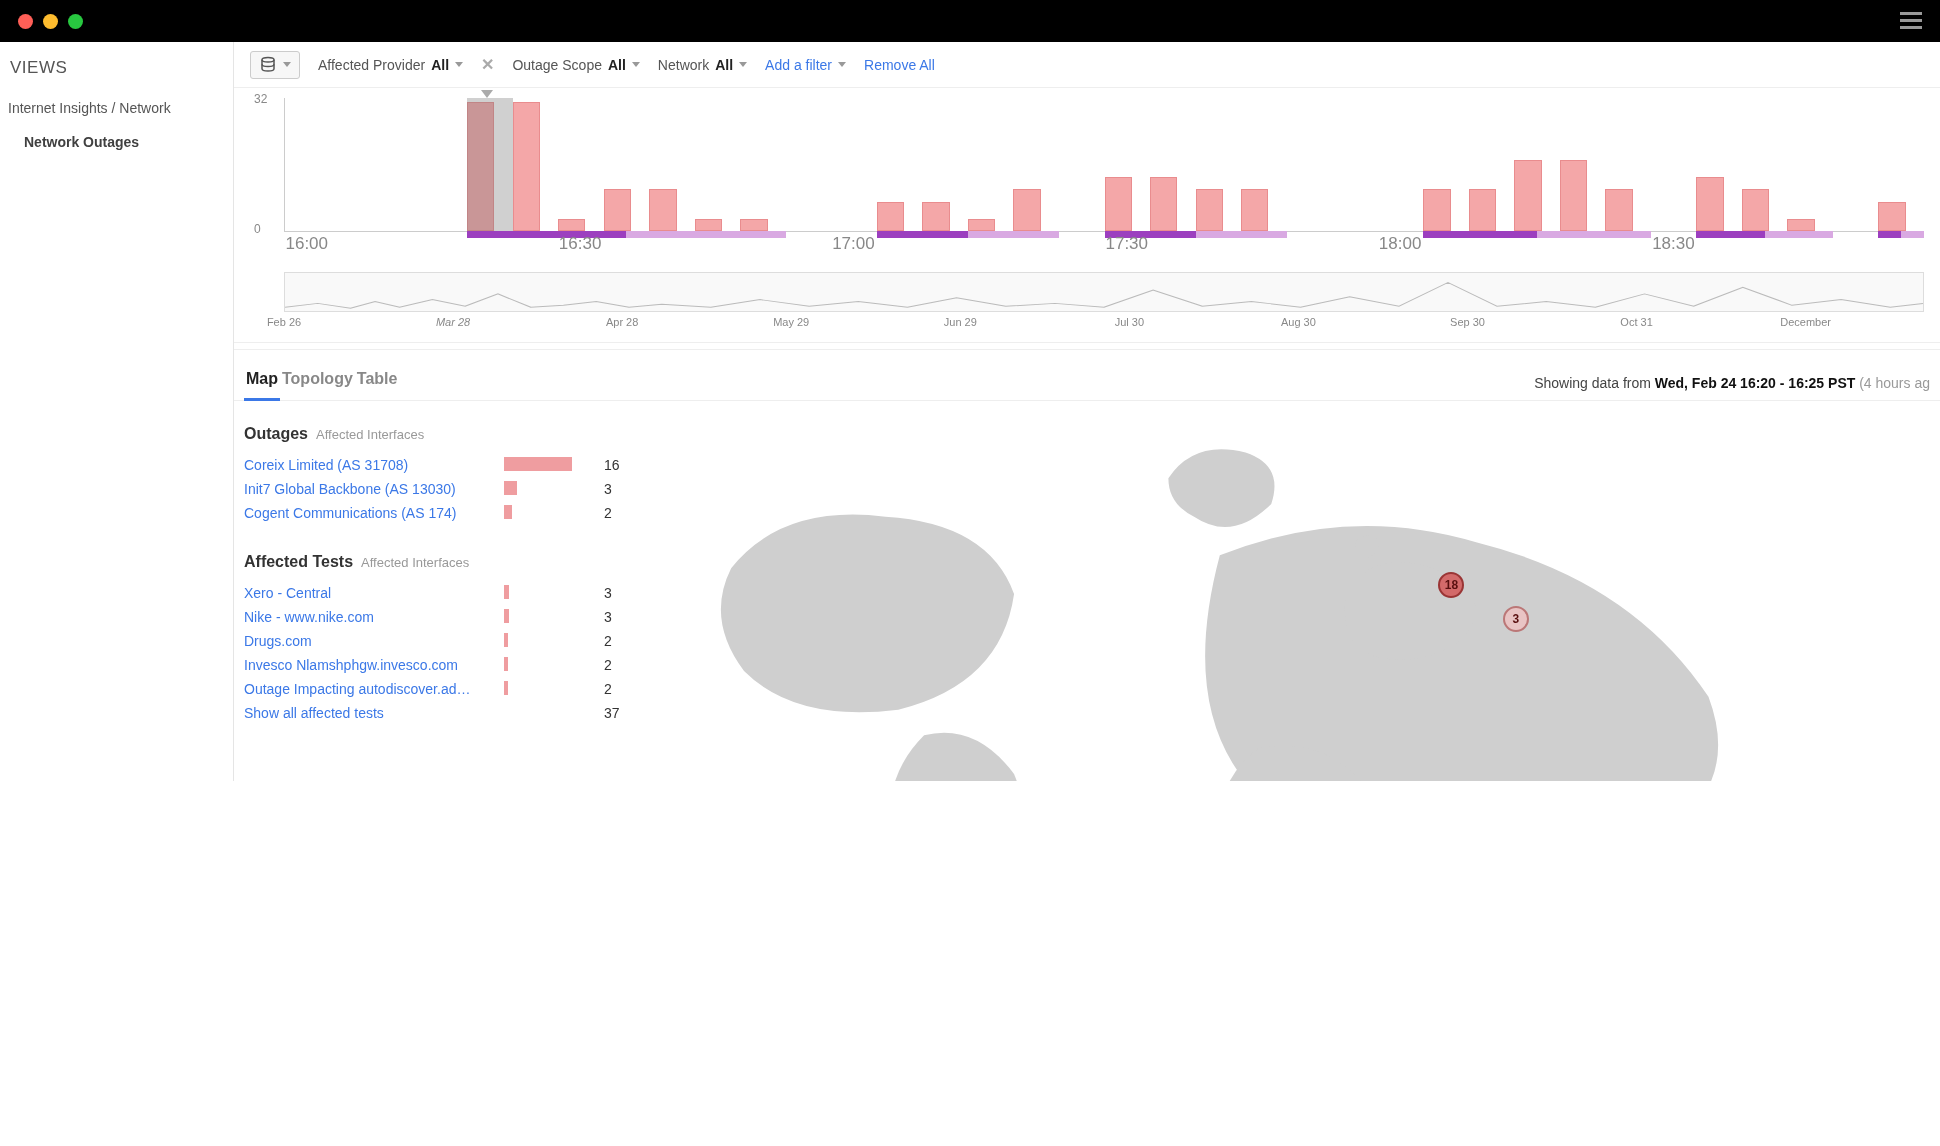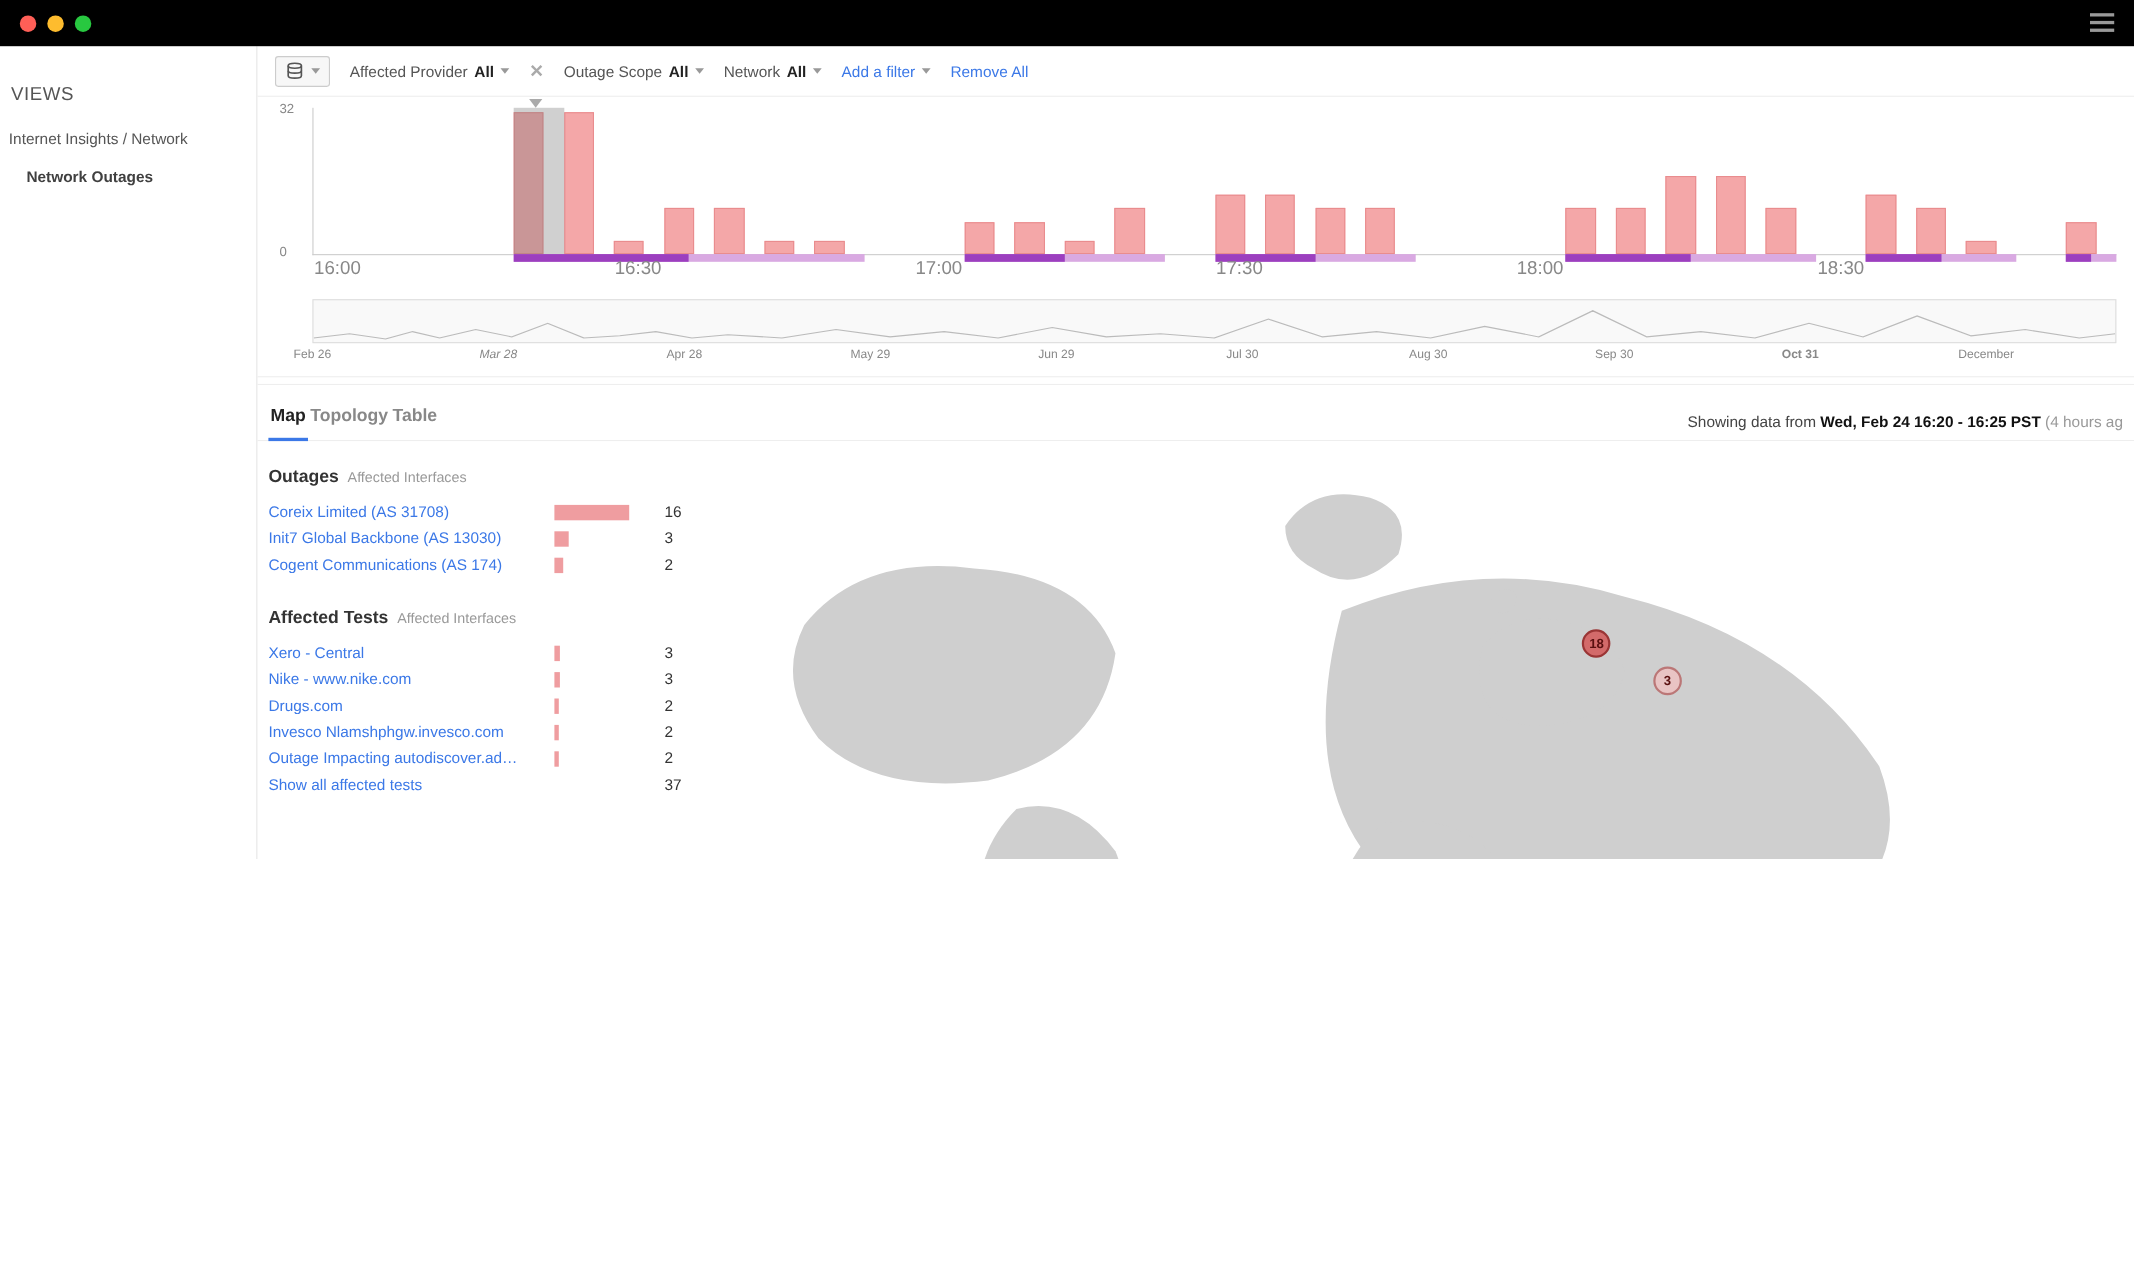--- a/index.html
+++ b/index.html
@@ -10,21 +10,21 @@
 .traffic { display: flex; gap: 10px; }
 .traffic .dot { width: 15px; height: 15px; border-radius: 50%; }
 .dot.red { background: #ff5f57; }
 .dot.yellow { background: #febc2e; }
 .dot.green { background: #28c840; }
 .hamburger { position: absolute; right: 18px; top: 12px; display: flex; flex-direction: column; gap: 4px; }
 .hamburger span { width: 22px; height: 3px; background: #999; }
 
 
 .container { display: flex; }
-.sidebar { width: 234px; border-right: 1px solid #e5e5e5; padding: 28px 0; }
+.sidebar { width: 234px; border-right: 1px solid #e5e5e5; padding: 10px 0; }
 .views-title { font-size: 17px; font-weight: 400; color: #555; padding: 6px 10px 14px 10px; letter-spacing: 0.5px; }
 .breadcrumb { padding: 8px 8px; color: #555; font-size: 14px; }
 .sidebar-item { padding: 10px 24px; font-weight: 600; color: #404040; }
 .main { flex: 1; }
 
 
 .filterbar { display: flex; align-items: center; gap: 18px; padding: 8px 16px; border-bottom: 1px solid #eee; min-height: 46px; }
 .icon-btn { border: 1px solid #ccc; background: #f7f7f7; border-radius: 3px; padding: 4px 8px; display: flex; align-items: center; gap: 6px; cursor: pointer; }
 .db-svg { width: 18px; height: 18px; }
 .caret { display:inline-block; width: 0; height: 0; border-left: 4px solid transparent; border-right: 4px solid transparent; border-top: 5px solid #999; }
@@ -70,21 +70,21 @@
 .datestatus { font-size: 14px; color: #444; white-space: nowrap; }
 .datestatus .ago { color: #999; }
 .datestatus b { font-weight: 700; color:#111; }
 
 
 .lower { display:flex; border-top:1px solid #eee; margin-top:-1px; }
 .leftpane { width: 420px; padding: 18px 10px 10px 10px; }
 .section-head { display:flex; align-items:baseline; gap:8px; padding: 6px 0 10px 0; }
 .section-head h3 { font-size: 16px; font-weight: 700; }
 .section-head .sub { color:#999; font-size:13px; }
-.row { display:flex; align-items:flex-end; justify-content:space-between; padding: 4px 0; }
+.row { display:flex; align-items:flex-start; justify-content:space-between; padding: 4px 0; }
 .row .name { color:#3b78e7; font-size:14px; flex:0 0 250px; overflow:hidden; text-overflow:ellipsis; white-space:nowrap; cursor:pointer; }
 .row .barcell { flex:0 0 90px; }
 .row .mini { height:14px; background:#ef9da0; }
 .row .val { flex:0 0 40px; text-align:left; color:#333; }
 .showall { color:#3b78e7; cursor:pointer; }
 
 .mappane { flex:1; background:#fff; position:relative; min-height: 380px; }
 .mapbg { position:absolute; inset:0; background:#fff; }
 .pin { position:absolute; width:26px; height:26px; border-radius:50%; display:flex; align-items:center; justify-content:center; font-size:12px; font-weight:700; color:#5a1010; border:2px solid #9a3535; cursor:pointer; }
 .pin.dark { background:#d36a6a; }
@@ -212,21 +212,21 @@
       </div>
       <div class="ov-axis" id="ovaxis">
           <div class="ov-tick" style="left: 0%;">Feb 26</div>
           <div class="ov-tick" style="left: 10.3093%; font-style: italic;">Mar 28</div>
           <div class="ov-tick" style="left: 20.6186%;">Apr 28</div>
           <div class="ov-tick" style="left: 30.9278%;">May 29</div>
           <div class="ov-tick" style="left: 41.2371%;">Jun 29</div>
           <div class="ov-tick" style="left: 51.5464%;">Jul 30</div>
           <div class="ov-tick" style="left: 61.8557%;">Aug 30</div>
           <div class="ov-tick" style="left: 72.1649%;">Sep 30</div>
-          <div class="ov-tick" style="left: 82.4742%; font-weight: bold;">Oct 31</div>
+          <div class="ov-tick" style="left: 82.4742%;">Oct 31</div>
           <div class="ov-tick" style="left: 92.7835%;">December</div>
         </div>
     </div>
 
     <div class="tabsrow">
       <div class="tabs">
         <div class="tab active">Map</div>
         <div class="tab">Topology</div>
         <div class="tab">Table</div>
       </div>

